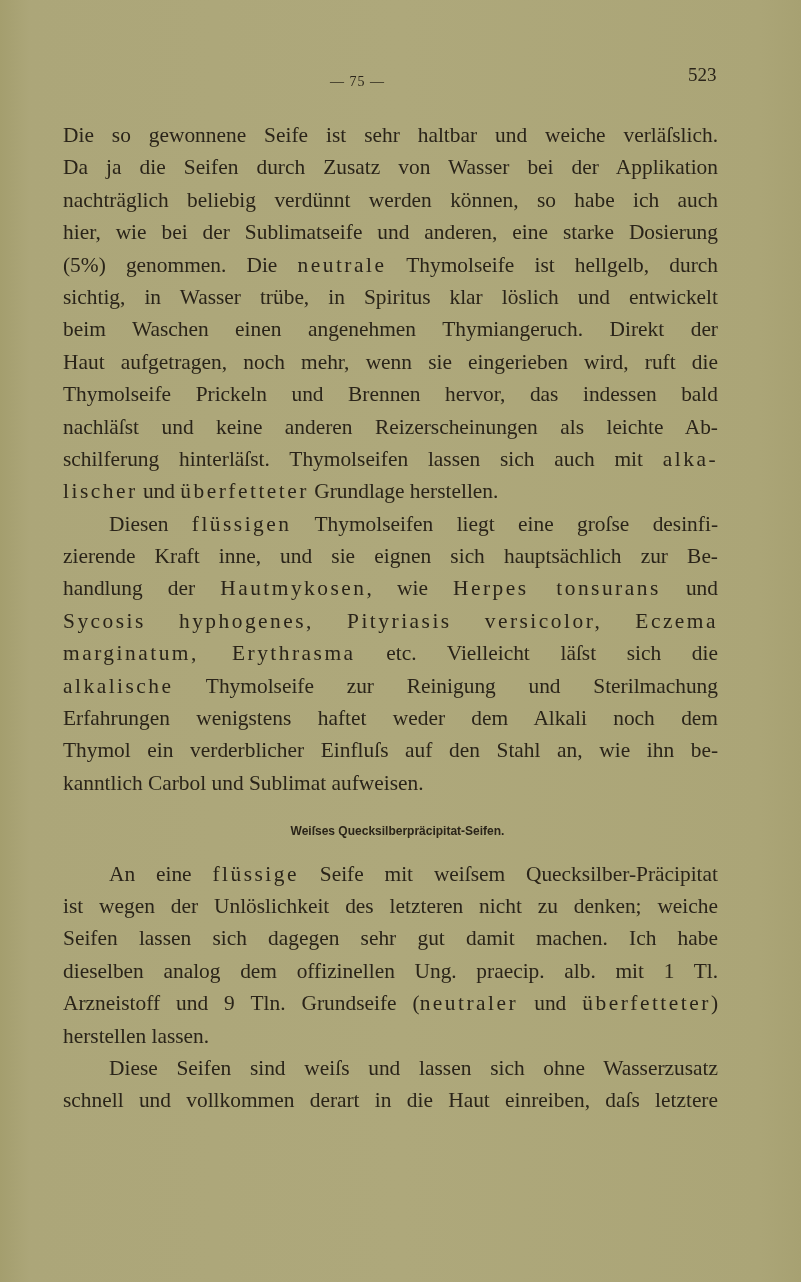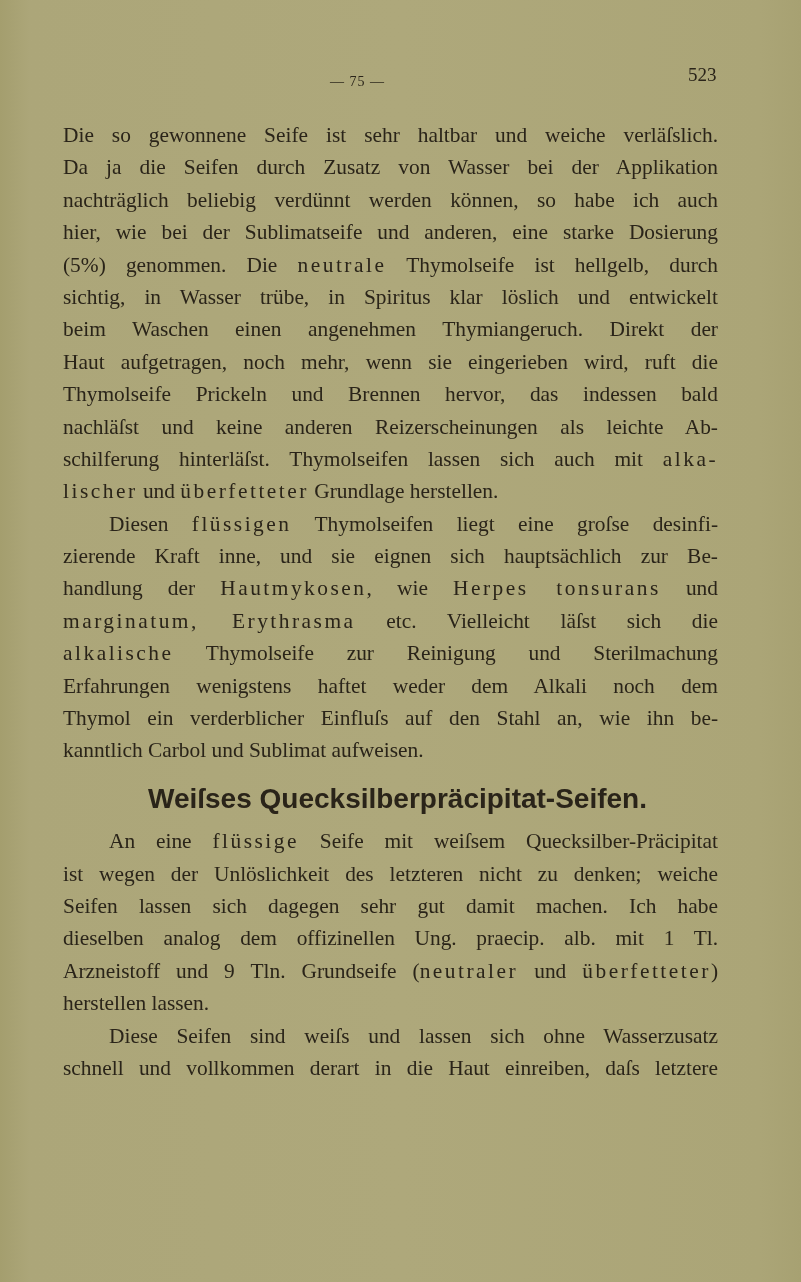--- a/index.html
+++ b/index.html
@@ -49,21 +49,21 @@
       height: 32.4px;
     }
     .line.last { text-align-last: left; }
     .line.indent { padding-left: 46px; }
     .sp { letter-spacing: 2.5px; }
     .heading {
       display: block;
       text-align: center;
       font-family: "Liberation Sans", "DejaVu Sans", sans-serif;
       font-weight: bold;
-      font-size: 28px;
+      font-size: 12px;
       height: 32.4px;
       margin-top: 16px;
       margin-bottom: 10px;
       padding-left: 14px;
     }
   </style>
 </head>
 <body>
 
 <div class="page-header">
@@ -82,20 +82,21 @@
   <span class="line">beim Waschen einen angenehmen Thymiangeruch. Direkt der</span>
   <span class="line">Haut aufgetragen, noch mehr, wenn sie eingerieben wird, ruft die</span>
   <span class="line">Thymolseife Prickeln und Brennen hervor, das indessen bald</span>
   <span class="line">nachläſst und keine anderen Reizerscheinungen als leichte Ab-</span>
   <span class="line"><span>schilferung hinterläſst. Thymolseifen lassen sich auch mit </span><span class="sp">alka-</span></span>
   <span class="line last"><span class="sp">lischer</span><span> und </span><span class="sp">überfetteter</span><span> Grundlage herstellen.</span></span>
 
   <span class="line indent"><span>Diesen </span><span class="sp">flüssigen</span><span> Thymolseifen liegt eine groſse desinfi-</span></span>
   <span class="line">zierende Kraft inne, und sie eignen sich hauptsächlich zur Be-</span>
   <span class="line"><span>handlung der </span><span class="sp">Hautmykosen</span><span>, wie </span><span class="sp">Herpes tonsurans</span><span> und</span></span>
+  <span class="line sp">Sycosis hyphogenes, Pityriasis versicolor, Eczema</span>
   <span class="line"><span class="sp">marginatum, Erythrasma</span><span> etc. Vielleicht läſst sich die</span></span>
   <span class="line"><span class="sp">alkalische</span><span> Thymolseife zur Reinigung und Sterilmachung</span></span>
   <span class="line">Erfahrungen wenigstens haftet weder dem Alkali noch dem</span>
   <span class="line">Thymol ein verderblicher Einfluſs auf den Stahl an, wie ihn be-</span>
   <span class="line last">kanntlich Carbol und Sublimat aufweisen.</span>
 
   <span class="heading">Weiſses Quecksilberpräcipitat-Seifen.</span>
 
   <span class="line indent"><span>An eine </span><span class="sp">flüssige</span><span> Seife mit weiſsem Quecksilber-Präcipitat</span></span>
   <span class="line">ist wegen der Unlöslichkeit des letzteren nicht zu denken; weiche</span>

